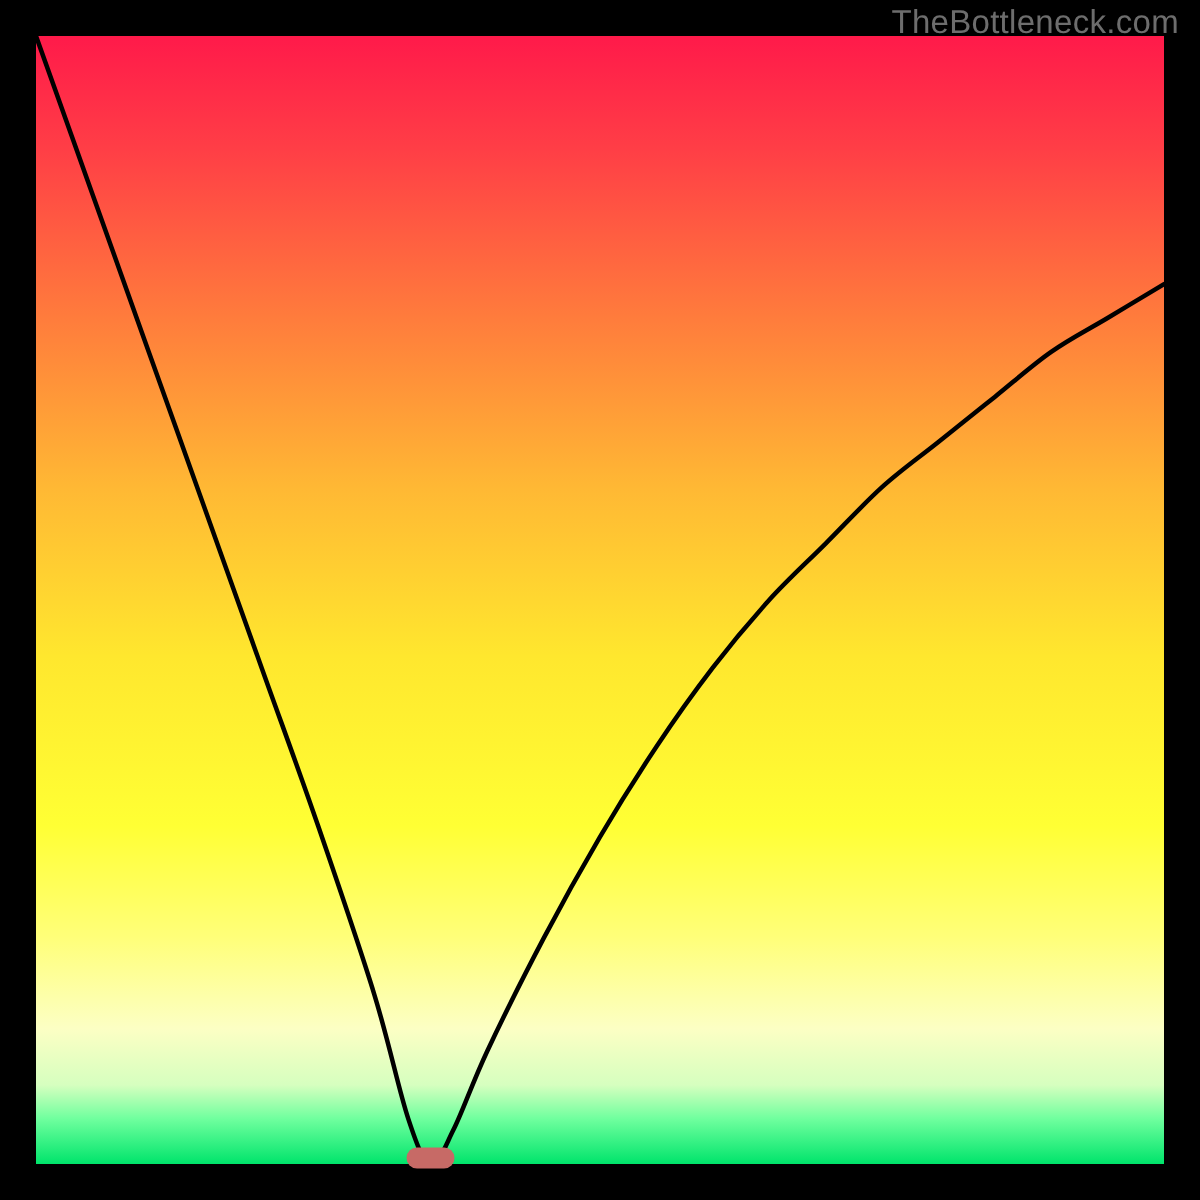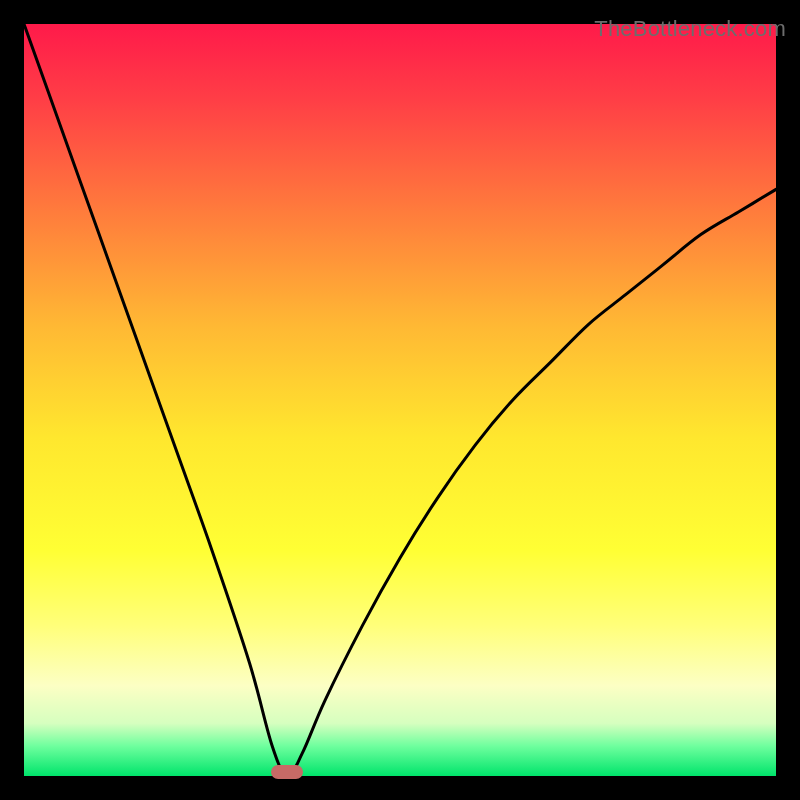--- a/index.html
+++ b/index.html
@@ -26,21 +26,21 @@
       #ffff34 70%,
       #ffff7a 80%,
       #fcffc4 88%,
       #d6ffbf 93%,
       #6fff9e 96%,
       #00e46b 100%
     );
   }
   .watermark {
     position: absolute;
-    top: 16px;
+    top: 2px;
     right: 14px;
     color: #6d6d6d;
     font-size: 22px;
     font-weight: 500;
     letter-spacing: 0.2px;
     z-index: 5;
     font-family: Arial, Helvetica, sans-serif;
   }
   svg.curve {
     position: absolute;

